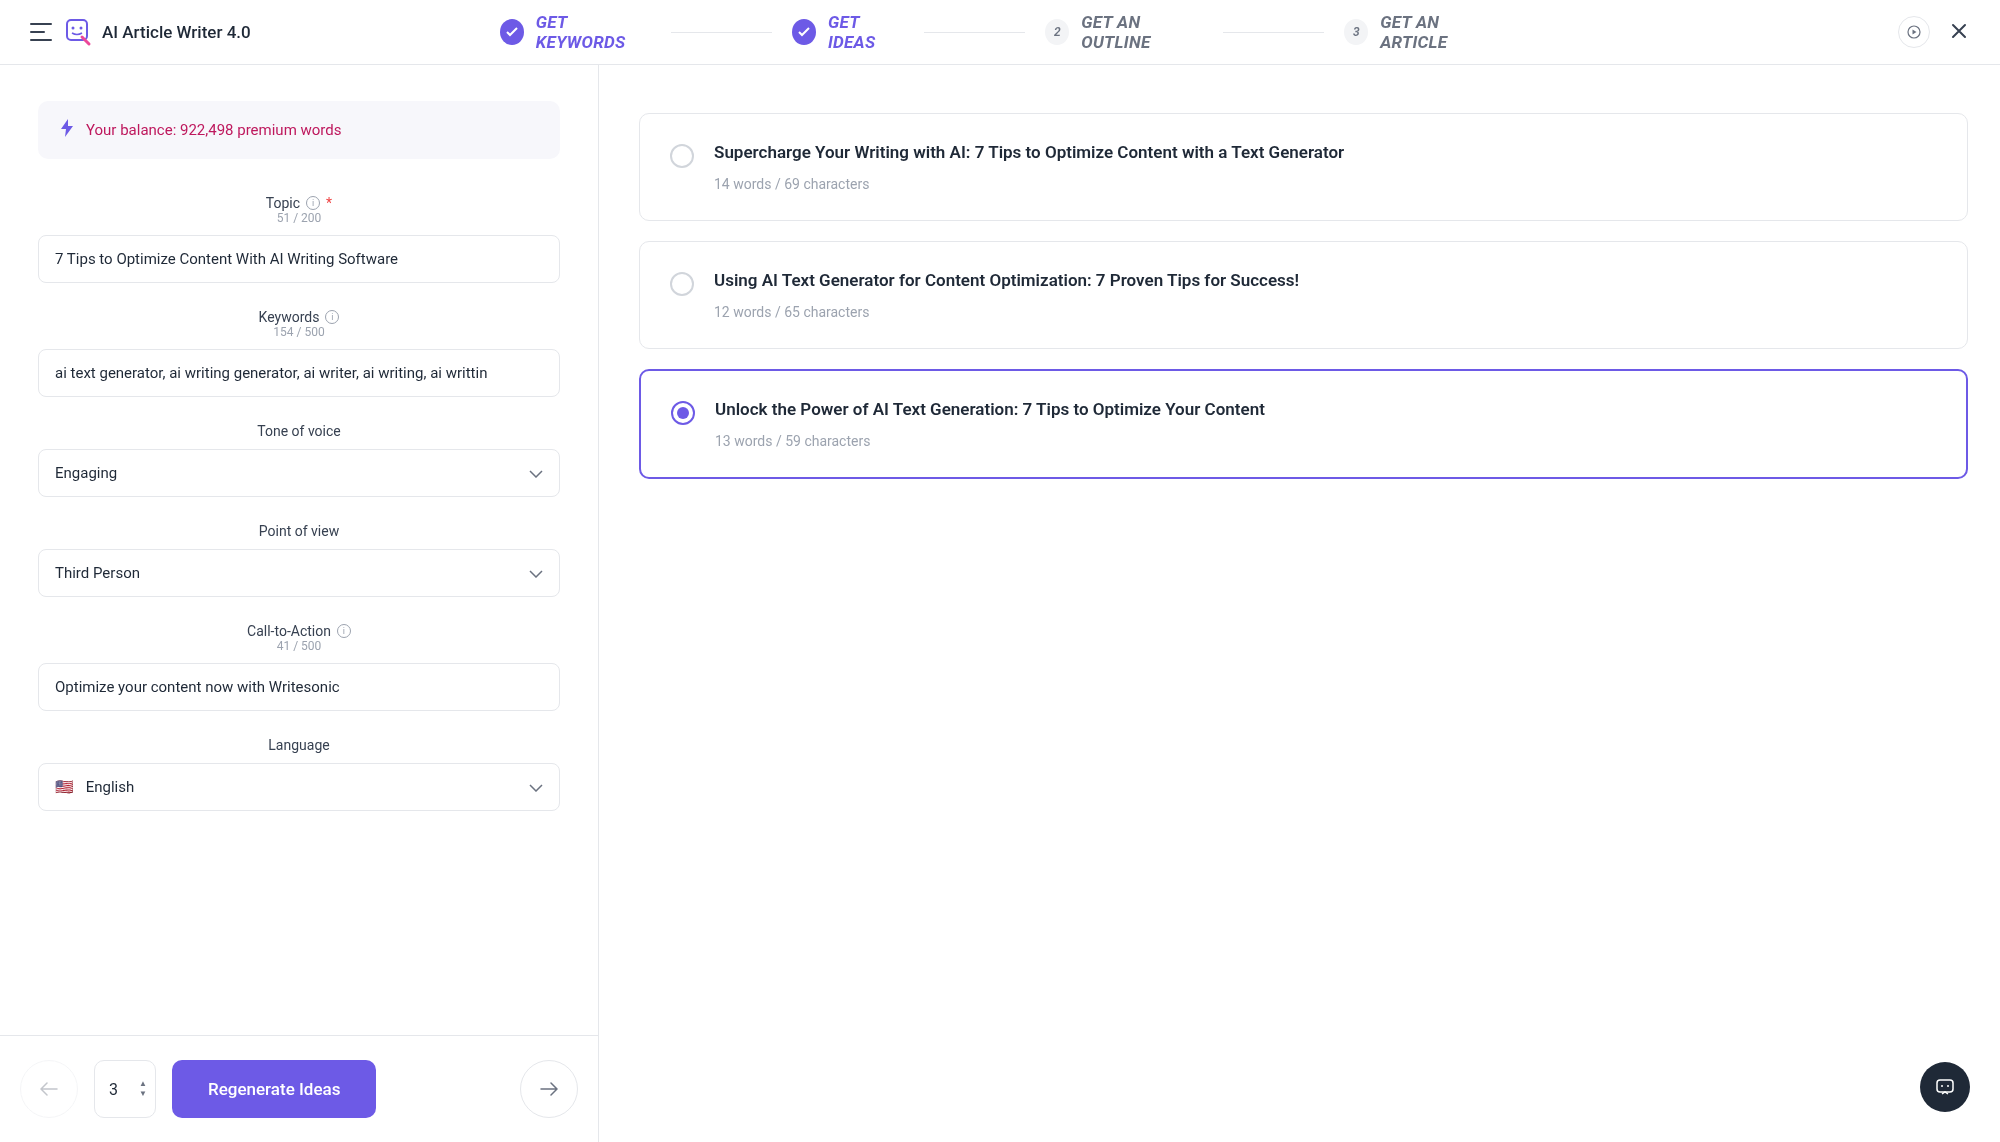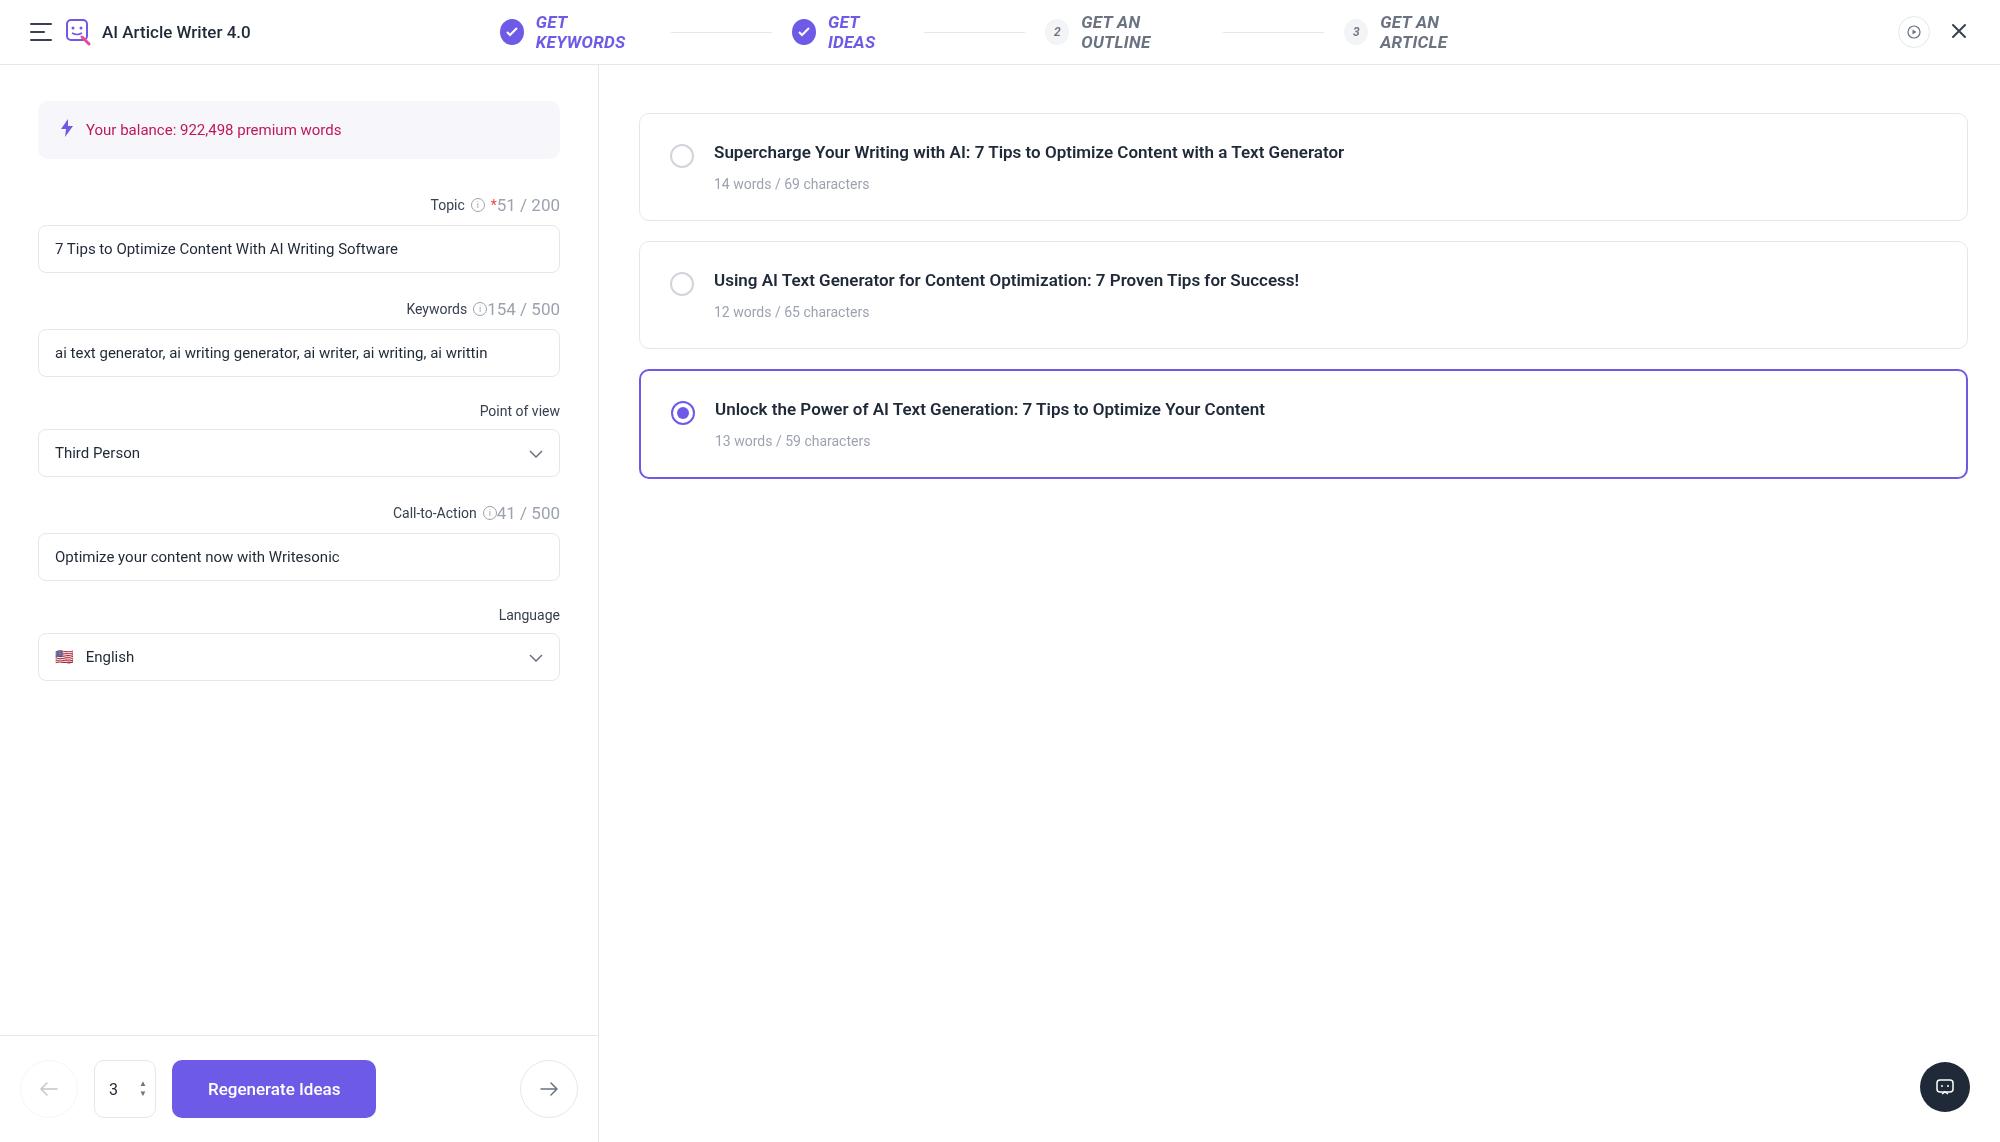--- a/index.html
+++ b/index.html
@@ -153,22 +153,23 @@
     .balance-text {
       font-size: 15px;
       color: #be185d;
     }
     .form-group {
       margin-bottom: 26px;
     }
     .form-label-row {
       display: flex;
       align-items: center;
-      justify-content: flex-end;
+      justify-content: flex-start;
       margin-bottom: 10px;
+      flex-direction: column;
     }
     .form-label {
       font-size: 14px;
       color: #374151;
       display: flex;
       align-items: center;
       gap: 6px;
     }
     .required { color: #ef4444; }
     .info-icon {
@@ -176,21 +177,21 @@
       height: 14px;
       border: 1px solid #9ca3af;
       border-radius: 50%;
       display: inline-flex;
       align-items: center;
       justify-content: center;
       font-size: 9px;
       color: #9ca3af;
     }
     .char-count {
-      font-size: 17px;
+      font-size: 12px;
       color: #9ca3af;
     }
     .form-input {
       width: 100%;
       height: 48px;
       border: 1px solid #e5e7eb;
       border-radius: 8px;
       padding: 0 16px;
       font-size: 15px;
       color: #1f2937;
@@ -436,20 +437,33 @@
         <div class="form-label-row">
           <div class="form-label">
             <span>Keywords</span>
             <span class="info-icon">i</span>
           </div>
           <div class="char-count">154 / 500</div>
         </div>
         <input class="form-input" value="ai text generator, ai writing generator, ai writer, ai writing, ai writtin" style="">
       </div>
 
+      <div class="form-group">
+        <div class="form-label-row">
+          <div class="form-label">Tone of voice</div>
+        </div>
+        <div class="form-select">
+          <span>Engaging</span>
+          <span class="chevron-down">
+            <svg width="14" height="8" viewBox="0 0 14 8">
+                <path d="M1 1 L7 7 L13 1" stroke="#6b7280" stroke-width="1.5" fill="none"></path>
+              </svg>
+          </span>
+        </div>
+      </div>
 
       <div class="form-group">
         <div class="form-label-row">
           <div class="form-label">Point of view</div>
         </div>
         <div class="form-select">
           <span>Third Person</span>
           <span class="chevron-down">
             <svg width="14" height="8" viewBox="0 0 14 8">
                 <path d="M1 1 L7 7 L13 1" stroke="#6b7280" stroke-width="1.5" fill="none"></path>

